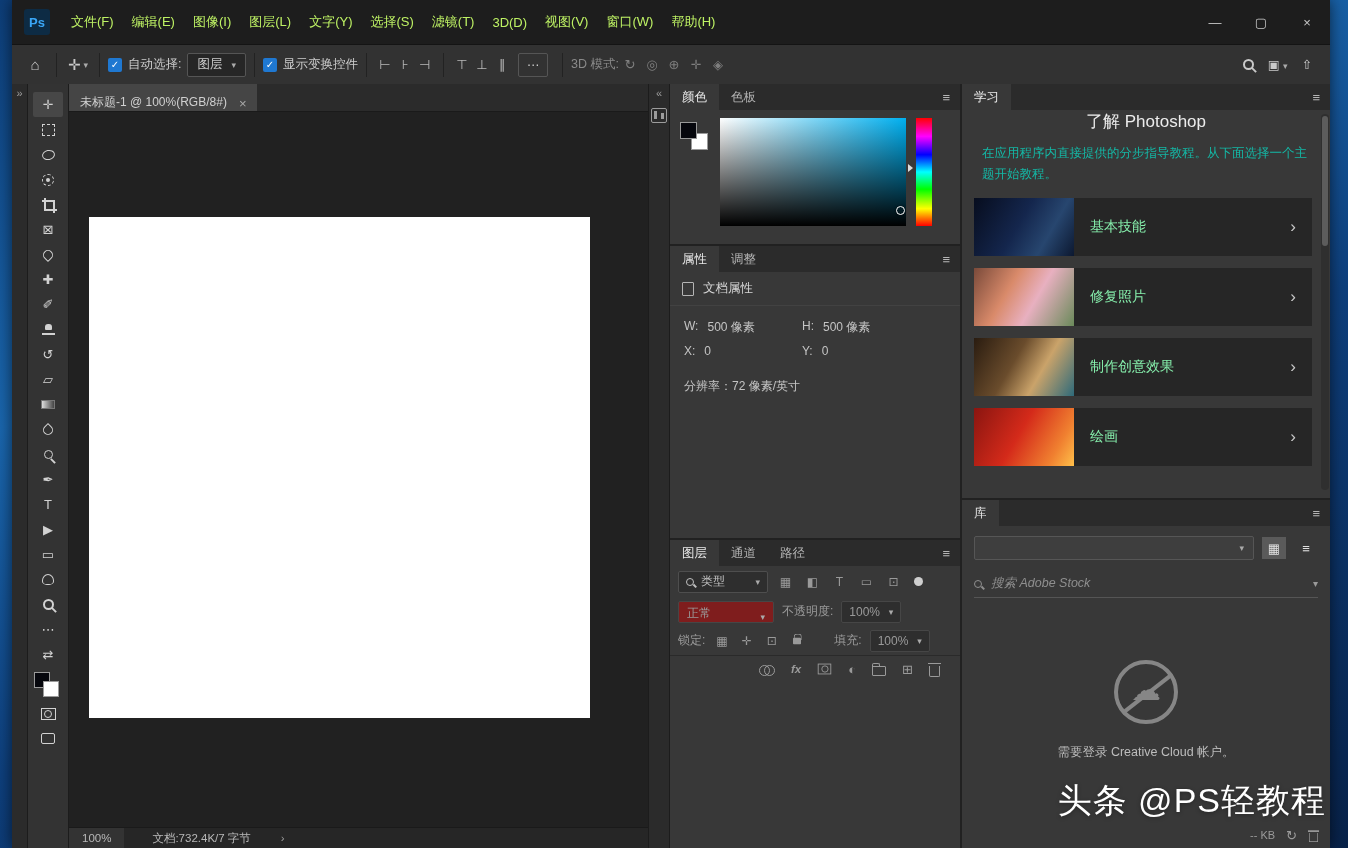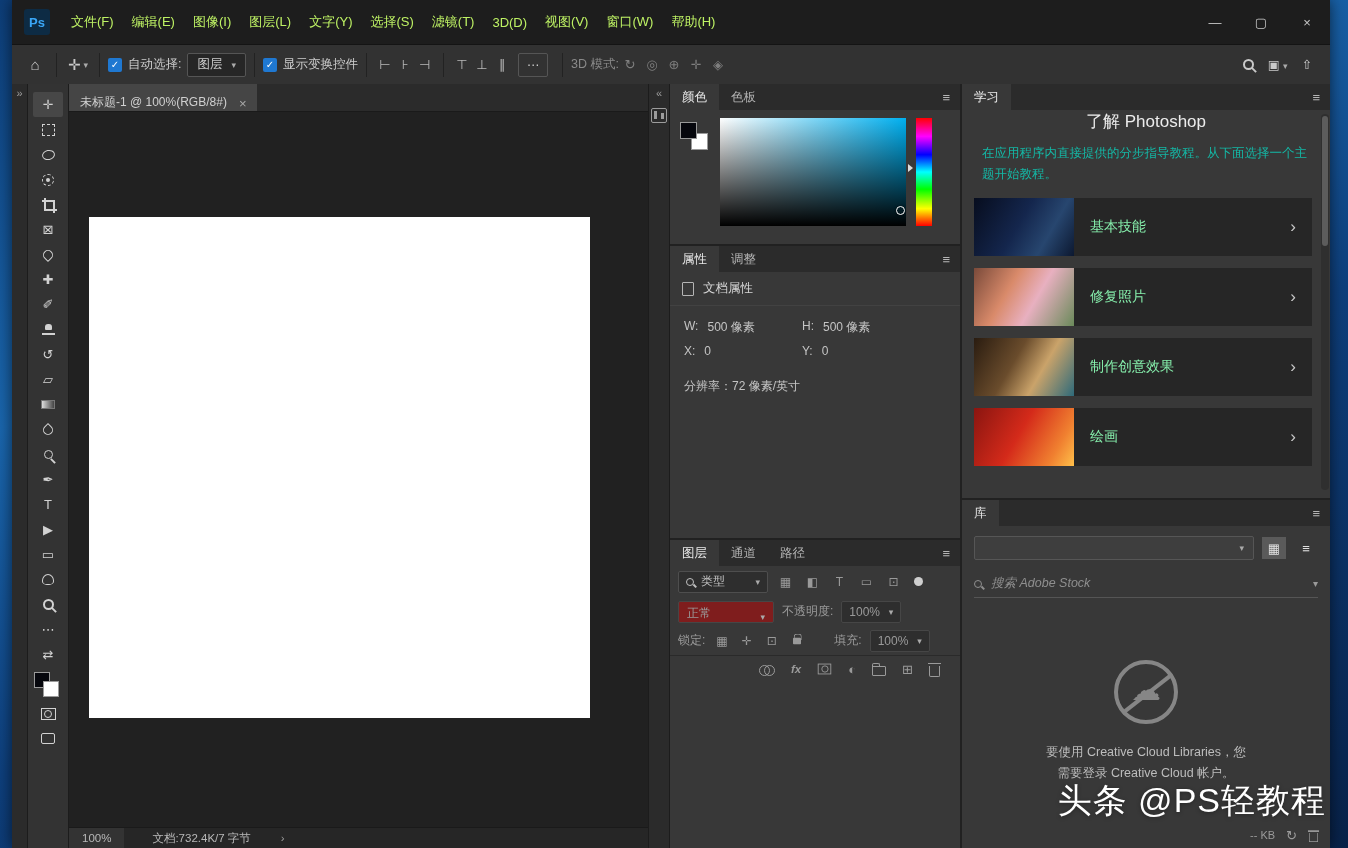--- a/index.html
+++ b/index.html
@@ -472,21 +472,20 @@
             <span class="viewbtn gridon">▦</span>
             <span class="viewbtn">≡</span>
           </div>
           <div class="libsearch">
             <span class="gl-search sm"></span>
             <span class="ph">搜索 Adobe Stock</span>
             <span class="cd2">▾</span>
           </div>
           <div class="cloudicon"></div>
           <div class="libmsg">
-            <span style="display:block">要使用 Creative Cloud Libraries，您</span>
             <span style="display:block">需要登录 Creative Cloud 帐户。</span>
           </div>
           <div class="libbottom">
             <span>-- KB</span>
             <span style="font-size:13px">↻</span>
             <span class="gl-trash" style="transform:scale(.85)"></span>
           </div>
         </div>
       </div>
 

